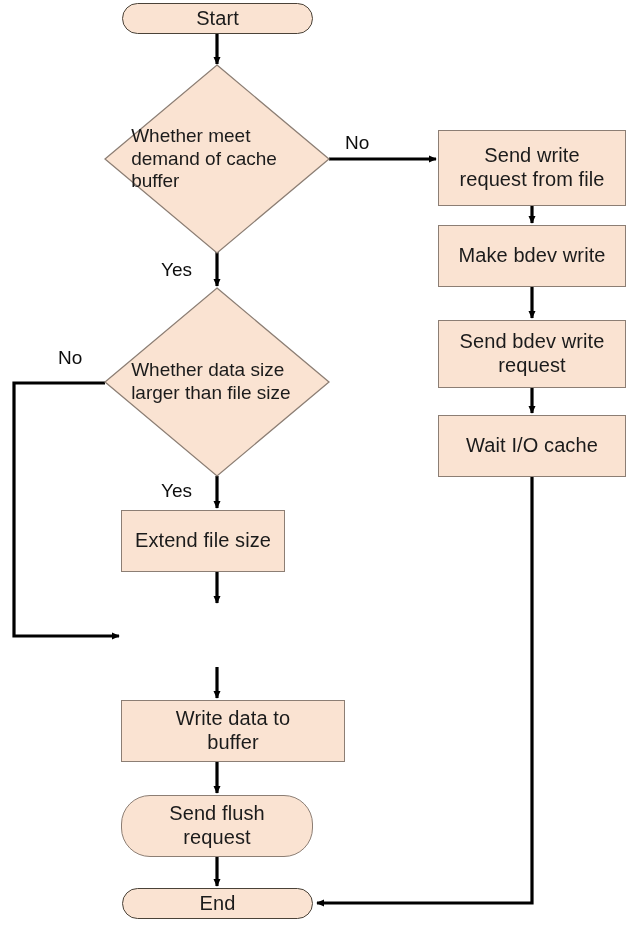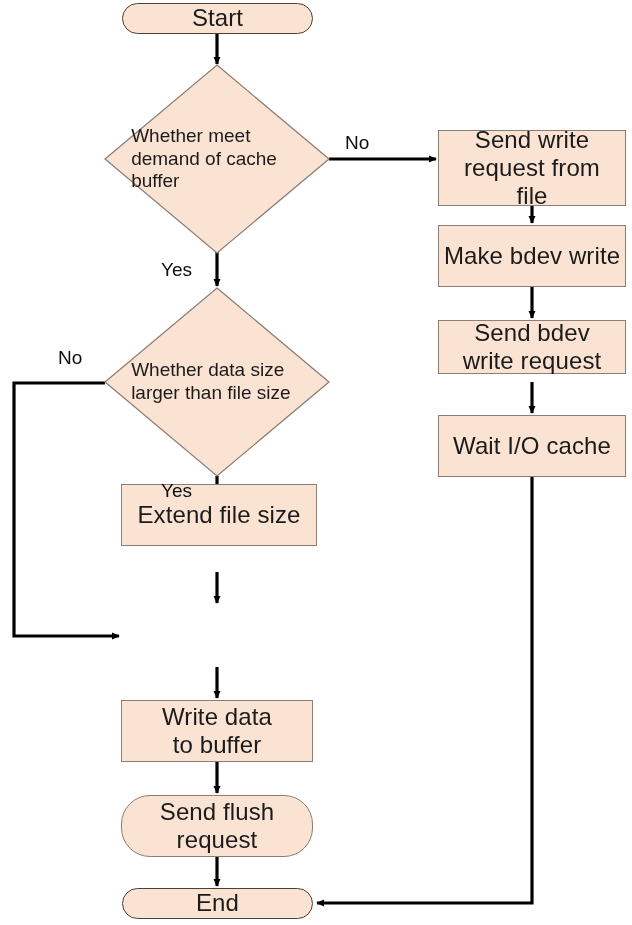--- a/index.html
+++ b/index.html
@@ -32,21 +32,21 @@
   .node {
     position: absolute;
     box-sizing: border-box;
     background: #fae3d2;
     border: 1px solid #8a7a70;
     display: flex;
     align-items: center;
     justify-content: center;
     text-align: center;
     color: #1b1b1b;
-    font-size: 24px;
+    font-size: 20px;
     line-height: 1.18;
     letter-spacing: 0.1px;
     z-index: 2;
   }
   .terminal {
     border-radius: 16px;
     border: 1px solid #4a4238;
   }
   .process {
     border: 1px solid #8c7e74;
@@ -144,46 +144,46 @@
 
   <div class="decision-wrap" style="left:104px; top:287px; width:226px; height:190px;">
     <svg width="226" height="190" viewBox="0 0 226 190">
       <polygon points="113,1 225,95 113,189 1,95" fill="#fae3d2" stroke="#8c7e74" stroke-width="1.3"></polygon>
     </svg>
     <div class="decision-text">
       <span>Whether data size larger than file size</span>
     </div>
   </div>
 
-  <div class="node process" style="left:121px; top:484px; width:196px; height:62px;">
+  <div class="node process" style="left:121px; top:510px; width:164px; height:62px;">
     <span>Extend file size</span>
   </div>
 
 
-  <div class="node process" style="left:121px; top:700px; width:192px; height:62px;">
+  <div class="node process" style="left:121px; top:700px; width:224px; height:62px;">
     <span style="width:70%;">Write data to buffer</span>
   </div>
 
   <div class="node process" style="left:121px; top:795px; width:192px; height:62px;border-radius:29px;">
     <span style="width:70%;">Send flush request</span>
   </div>
 
   <div class="node terminal" style="left:122px; top:888px; width:191px; height:31px;">
     <span>End</span>
   </div>
 
   <div class="node process" style="left:438px; top:130px; width:188px; height:76px;">
     <span style="width:88%;">Send write request from file</span>
   </div>
 
   <div class="node process" style="left:438px; top:225px; width:188px; height:62px;">
     <span>Make bdev write</span>
   </div>
 
-  <div class="node process" style="left:438px; top:320px; width:188px; height:54px;">
+  <div class="node process" style="left:438px; top:320px; width:188px; height:68px;">
     <span style="width:82%;">Send bdev write request</span>
   </div>
 
   <div class="node process" style="left:438px; top:415px; width:188px; height:62px;">
     <span>Wait I/O cache</span>
   </div>
 
   <div class="edge-label" style="left:345px; top:133px;">No</div>
 
   <div class="edge-label" style="left:161px; top:260px;">Yes</div>

